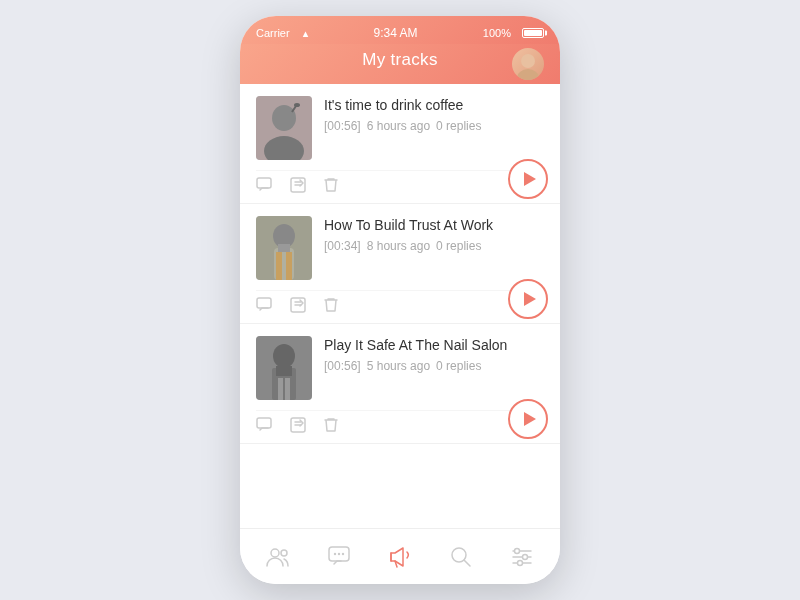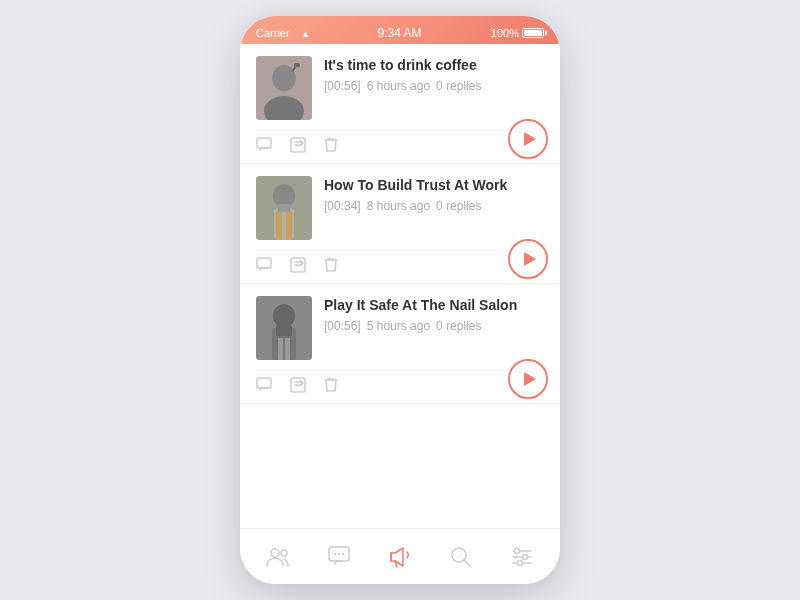--- a/index.html
+++ b/index.html
@@ -43,21 +43,21 @@
       font-size: 12px;
       color: #fff;
       font-weight: 500;
     }
     .status-bar-right {
       font-size: 11px;
       color: #fff;
       font-weight: 500;
       display: flex;
       align-items: center;
-      gap: 3px;
+      gap: 11px;
       text-align: center;
     }
     .battery-bar {
       width: 22px;
       height: 10px;
       border: 1.5px solid #fff;
       border-radius: 2px;
       position: relative;
       display: inline-flex;
       align-items: center;
@@ -134,21 +134,21 @@
     }
     .track-thumb svg {
       width: 100%;
       height: 100%;
     }
     .track-info {
       flex: 1;
     }
     .track-title {
       font-size: 14px;
-      font-weight: 700;
+      font-weight: 400;
       color: #333;
       margin-bottom: 5px;
       line-height: 1.3;
     }
     .track-meta {
       font-size: 12px;
       color: #aaa;
       display: flex;
       gap: 6px;
     }
@@ -220,20 +220,29 @@
     </div>
     <div class="status-bar-center">9:34 AM</div>
     <div class="status-bar-right">
       <span>100%</span>
       <div class="battery-bar">
         <div class="battery-fill"></div>
       </div>
     </div>
   </div>
 
+  <div class="header">
+    <span class="header-title">My tracks</span>
+    <div class="header-avatar">
+      <svg viewBox="0 0 32 32" xmlns="http://www.w3.org/2000/svg">
+        <circle cx="16" cy="13" r="7" fill="#e8c0a0"></circle>
+        <ellipse cx="16" cy="30" rx="11" ry="9" fill="#d4a880"></ellipse>
+      </svg>
+    </div>
+  </div>
 
   <div class="track-list">
 
     <div class="track-item">
       <div class="track-main">
         <div class="track-thumb">
           <svg viewBox="0 0 56 64" xmlns="http://www.w3.org/2000/svg">
             <rect width="56" height="64" fill="#b0a0a0"></rect>
             <ellipse cx="28" cy="22" rx="12" ry="13" fill="#888"></ellipse>
             <ellipse cx="28" cy="55" rx="20" ry="15" fill="#777"></ellipse>

